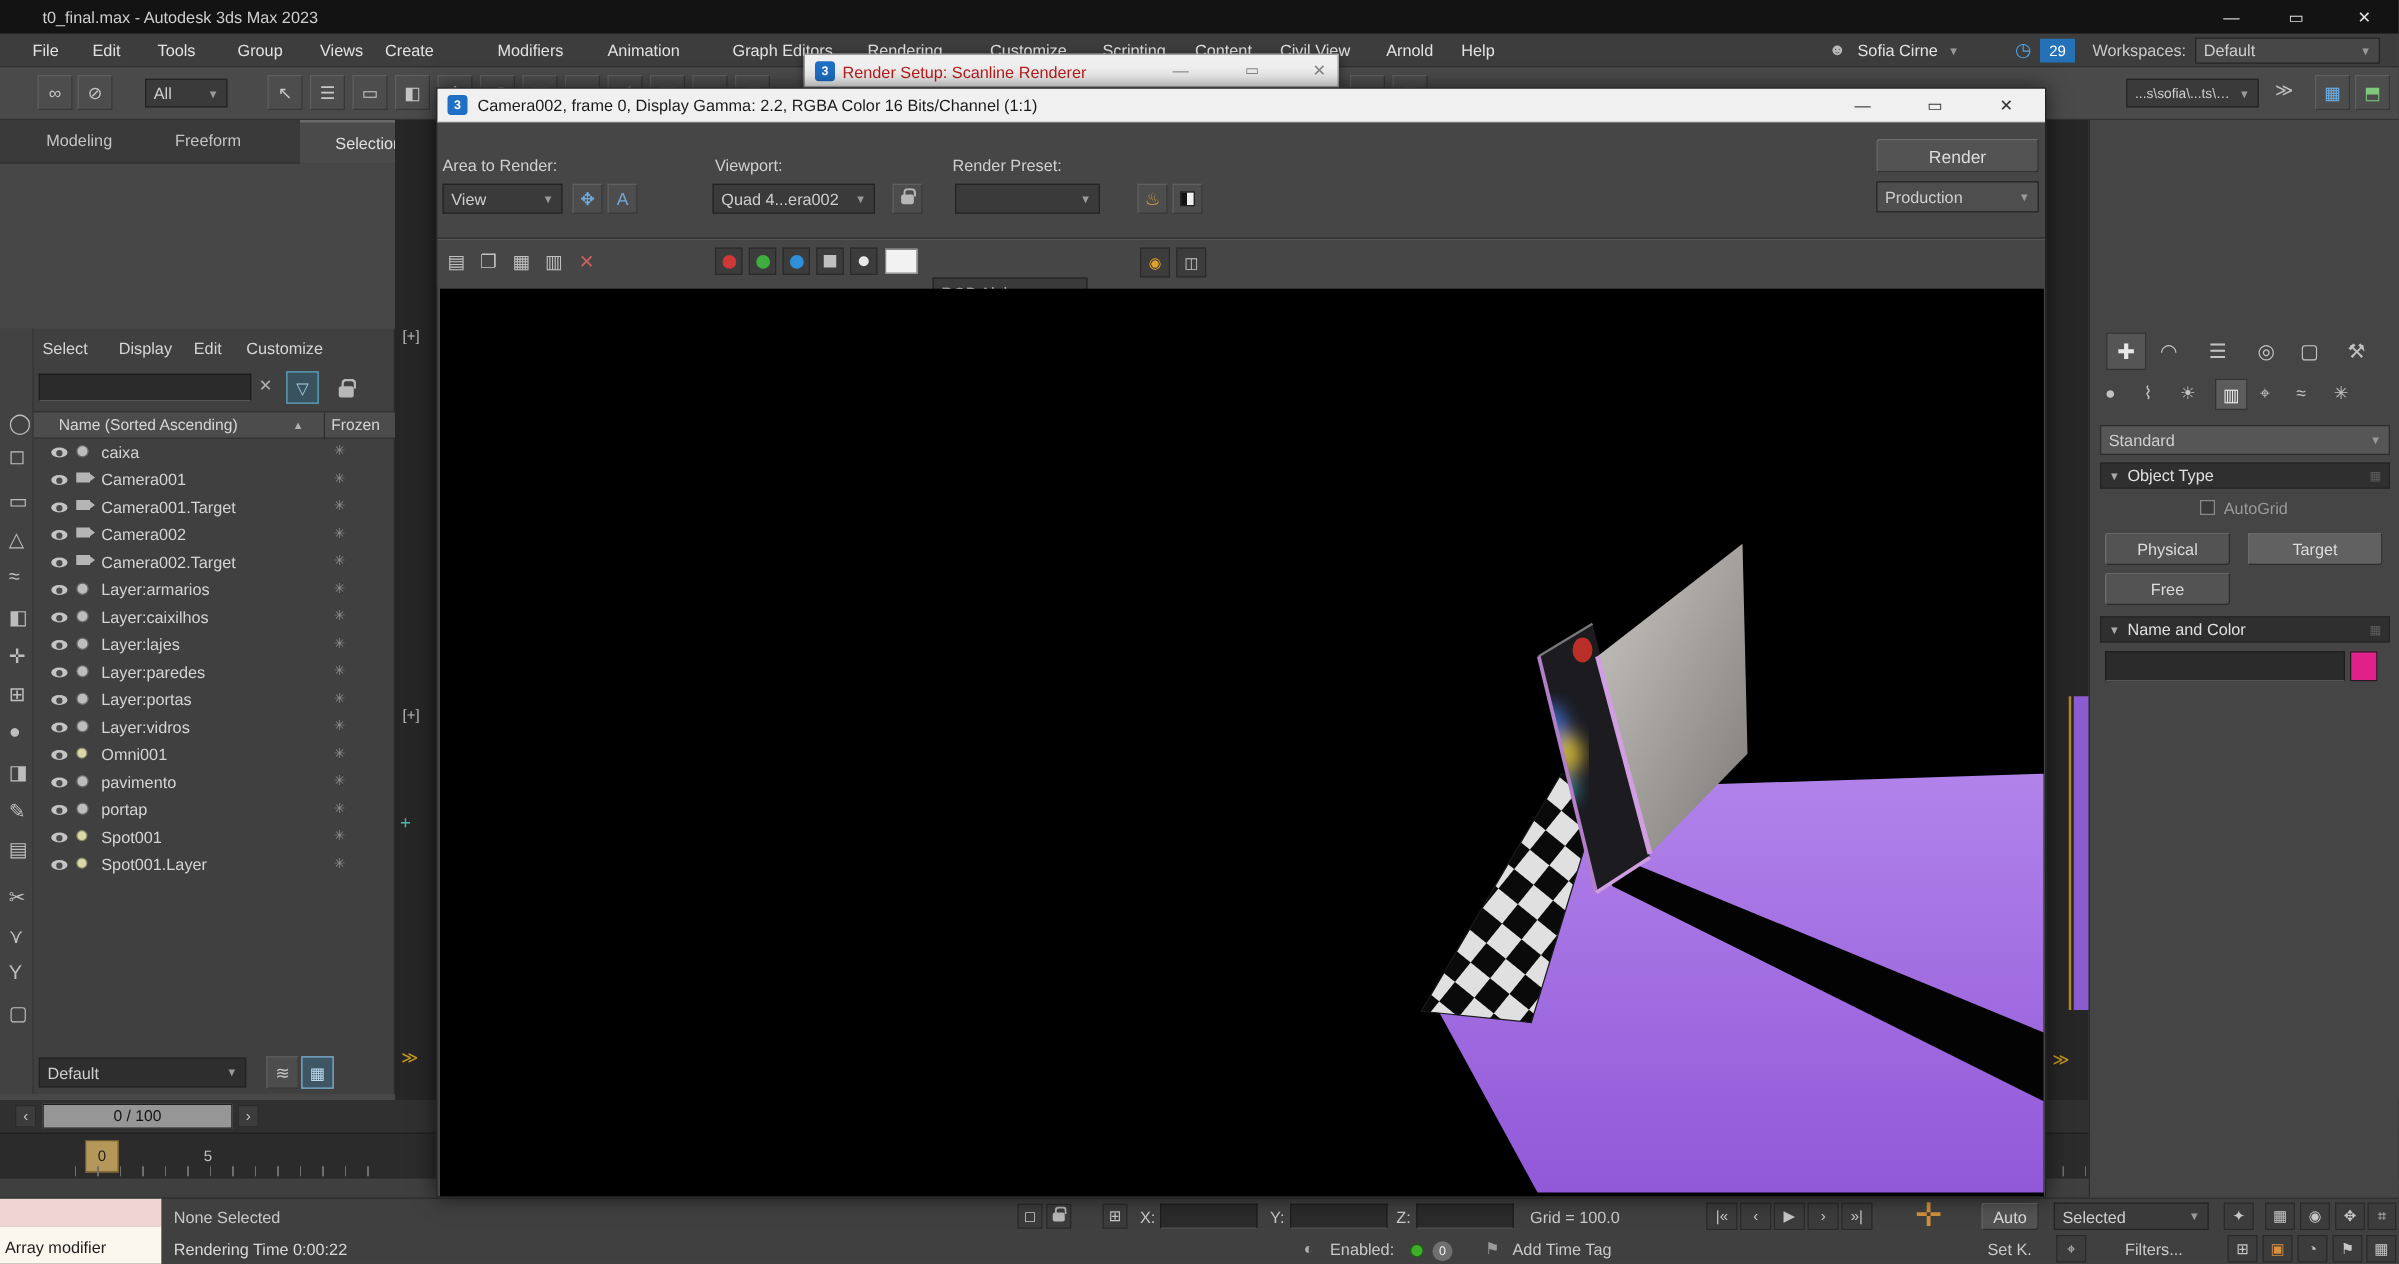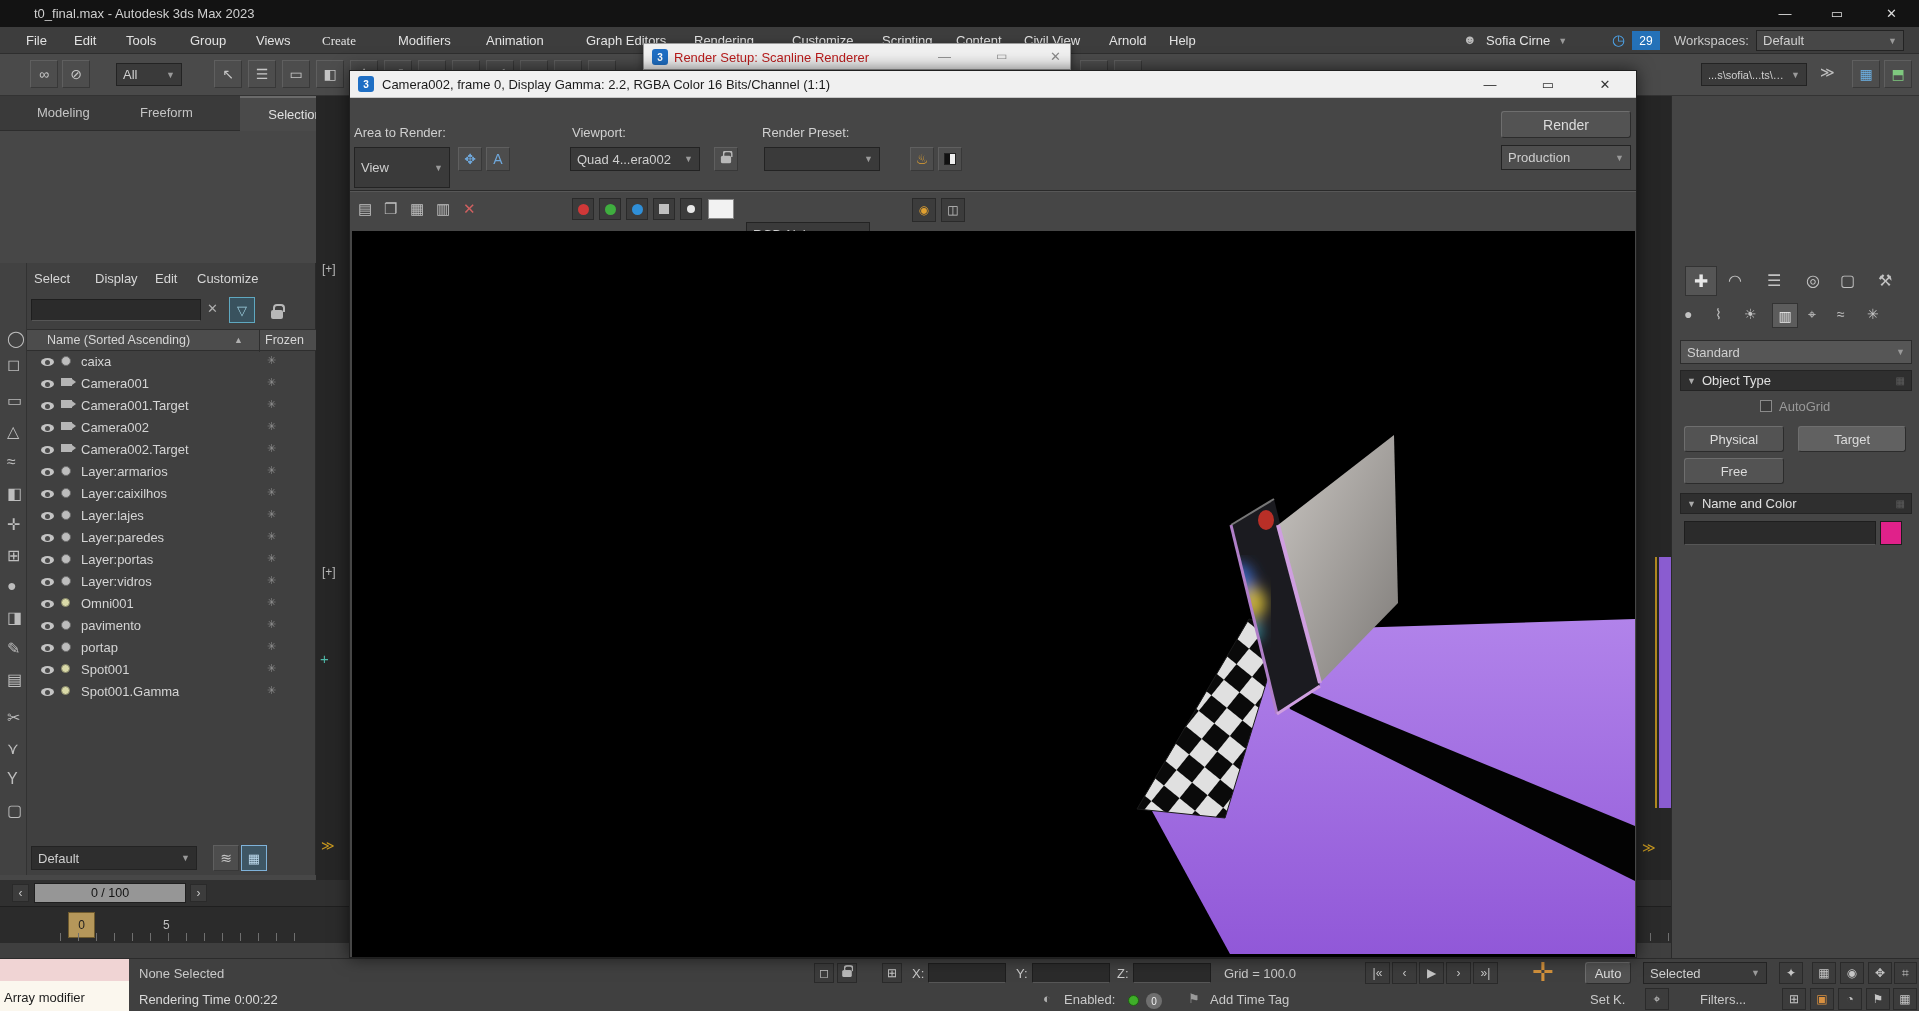--- a/index.html
+++ b/index.html
@@ -40,21 +40,21 @@
   <div class="winbtn" style="left:1812px;width:50px;">▭</div>
   <div class="winbtn" style="left:1864px;width:55px;">✕</div>
 </div>
 
 <div class="abs" style="left:0;top:27px;width:1919px;height:27px;background:#3d3d3d;border-bottom:1px solid #2e2e2e;">
   <div class="menu-item" style="left:22px;">File</div>
   <div class="menu-item" style="left:70px;">Edit</div>
   <div class="menu-item" style="left:122px;">Tools</div>
   <div class="menu-item" style="left:186px;">Group</div>
   <div class="menu-item" style="left:252px;">Views</div>
-  <div class="menu-item" style="left:318px;font-family:Liberation Serif, serif;">Create</div>
+  <div class="menu-item" style="left:304px;">Create</div>
   <div class="menu-item" style="left:394px;">Modifiers</div>
   <div class="menu-item" style="left:482px;">Animation</div>
   <div class="menu-item" style="left:582px;">Graph Editors</div>
   <div class="menu-item" style="left:690px;">Rendering</div>
   <div class="menu-item" style="left:788px;">Customize</div>
   <div class="menu-item" style="left:878px;">Scripting</div>
   <div class="menu-item" style="left:952px;">Content</div>
   <div class="menu-item" style="left:1020px;text-align:center;">Civil View</div>
   <div class="menu-item" style="left:1105px;">Arnold</div>
   <div class="menu-item" style="left:1165px;">Help</div>
@@ -241,21 +241,21 @@
       </div>
     <div class="sx-row">
         <span class="eye-cell eye-icon"></span>
         <span class="type-cell ic-light"></span>
         <span class="name-cell">Spot001</span>
         <span class="frozen-cell">✳</span>
       </div>
     <div class="sx-row">
         <span class="eye-cell eye-icon"></span>
         <span class="type-cell ic-light"></span>
-        <span class="name-cell">Spot001.Gamma</span>
+        <span class="name-cell">Spot001.Layer</span>
         <span class="frozen-cell">✳</span>
       </div>
   </div>
   
   <div class="combo" style="left:4px;top:583px;width:166px;height:24px;background:#2e2e2e;">
       <span>Default</span>
       <span class="arr">▼</span>
     </div>
   <div class="ib" style="left:186px;top:582px;width:26px;height:26px;">≋</div>
   <div class="abs" style="left:214px;top:582px;width:26px;height:26px;background:#3e5664;border:1px solid #7fb2d9;display:flex;align-items:center;justify-content:center;color:#bcd9ec;font-size:13px;">▦</div>
@@ -427,21 +427,21 @@
     <span class="abs" style="left:32px;top:6px;color:#1a1a1a;font-size:13px;white-space:nowrap;">Camera002, frame 0, Display Gamma: 2.2, RGBA Color 16 Bits/Channel (1:1)</span>
     <div class="winbtn" style="left:1118px;width:44px;color:#333;">—</div>
     <div class="winbtn" style="left:1176px;width:44px;color:#333;">▭</div>
     <div class="winbtn" style="left:1233px;width:44px;color:#333;">✕</div>
   </div>
 
   <div class="abs" style="left:0;top:27px;width:1286px;height:93px;background:#464646;">
     <span class="stxt" style="left:4px;top:27px;color:#d0d0d0;">Area to Render:</span>
     <span class="stxt" style="left:222px;top:27px;color:#d0d0d0;">Viewport:</span>
     <span class="stxt" style="left:412px;top:27px;color:#d0d0d0;">Render Preset:</span>
-    <div class="combo" style="left:4px;top:49px;width:96px;height:41px;">
+    <div class="combo" style="left:4px;top:49px;width:96px;height:24px;">
         <span>View</span>
         <span class="arr">▼</span>
       </div>
     <div class="ib" style="left:108px;top:49px;width:24px;height:24px;color:#6fa8dc;">✥</div>
     <div class="ib" style="left:136px;top:49px;width:24px;height:24px;color:#6fa8dc;">A</div>
     <div class="combo" style="left:220px;top:49px;width:130px;height:24px;">
         <span>Quad 4...era002</span>
         <span class="arr">▼</span>
       </div>
     <div class="ib" style="left:364px;top:49px;width:24px;height:24px;">

